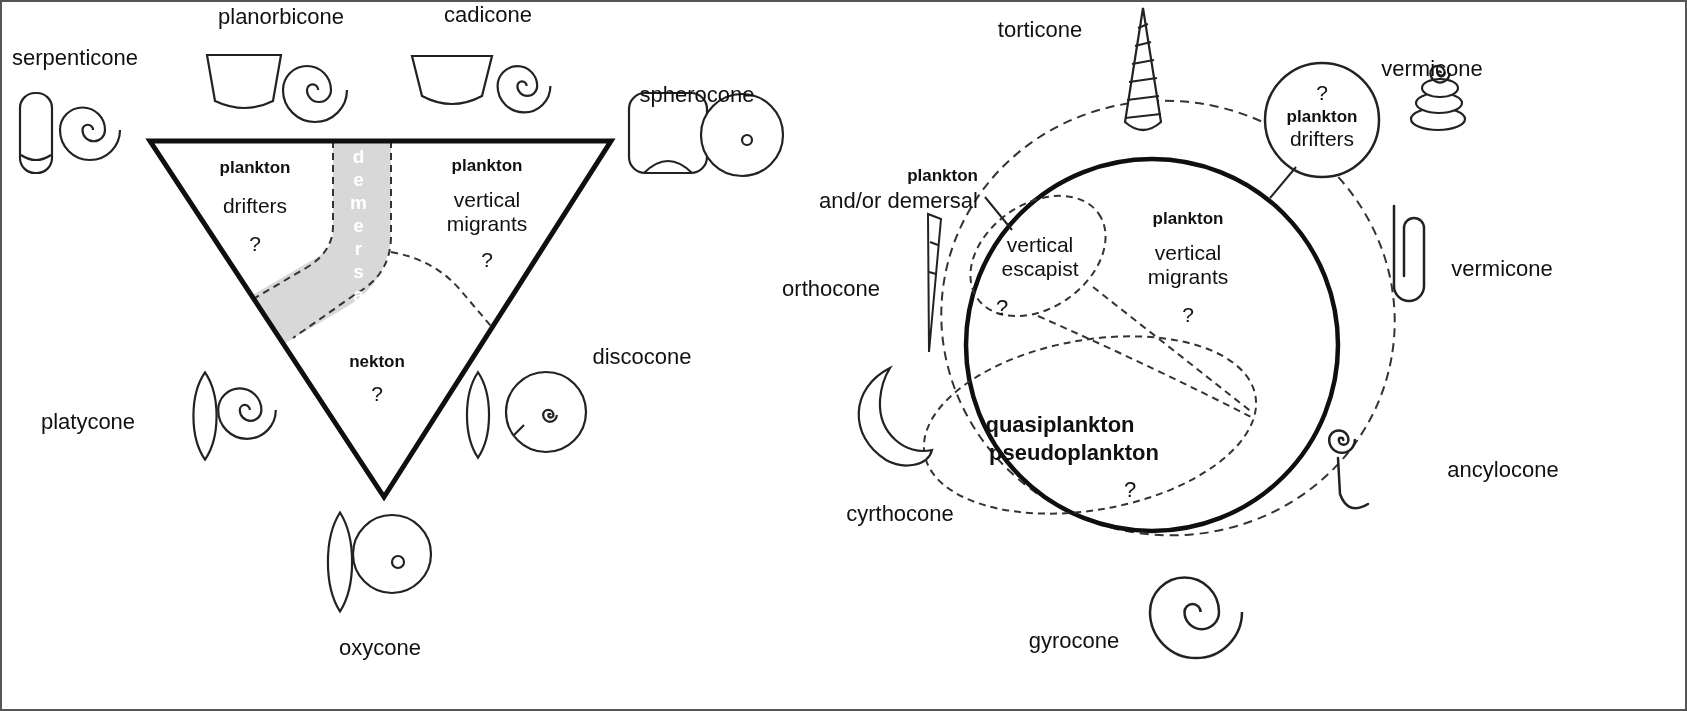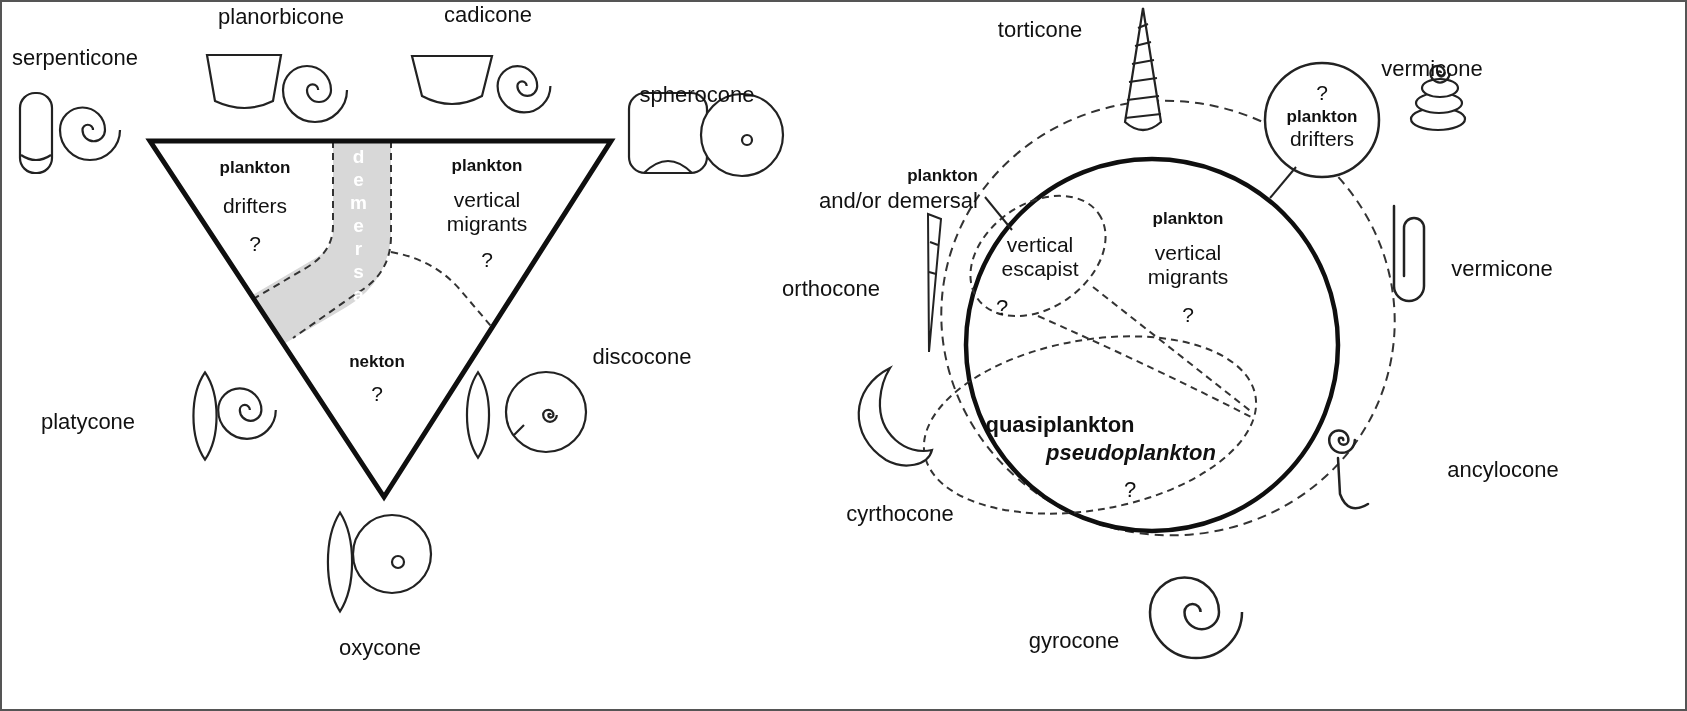--- a/index.html
+++ b/index.html
@@ -176,17 +176,17 @@
     <div class="lbl" style="left:1002px;top:295px;">?</div>
 
     <div class="blk" style="left:1103px;top:209px;width:170px;">
       <span class="t">plankton</span>
       <span class="mt12">vertical</span>
       <span>migrants</span>
       <span class="mt14">?</span>
     </div>
 
     <div class="lbl bold" style="left:1060px;top:396px;margin-top:16px;">quasiplankton</div>
-    <div class="lbl bold" style="left:1131px;top:440px;font-style:italic;">pseudoplankton</div>
+    <div class="lbl bold" style="left:1074px;top:440px;">pseudoplankton</div>
     <div class="lbl" style="left:1130px;top:477px;">?</div>
   </div>
 
 </div>
 
 </body></html>

